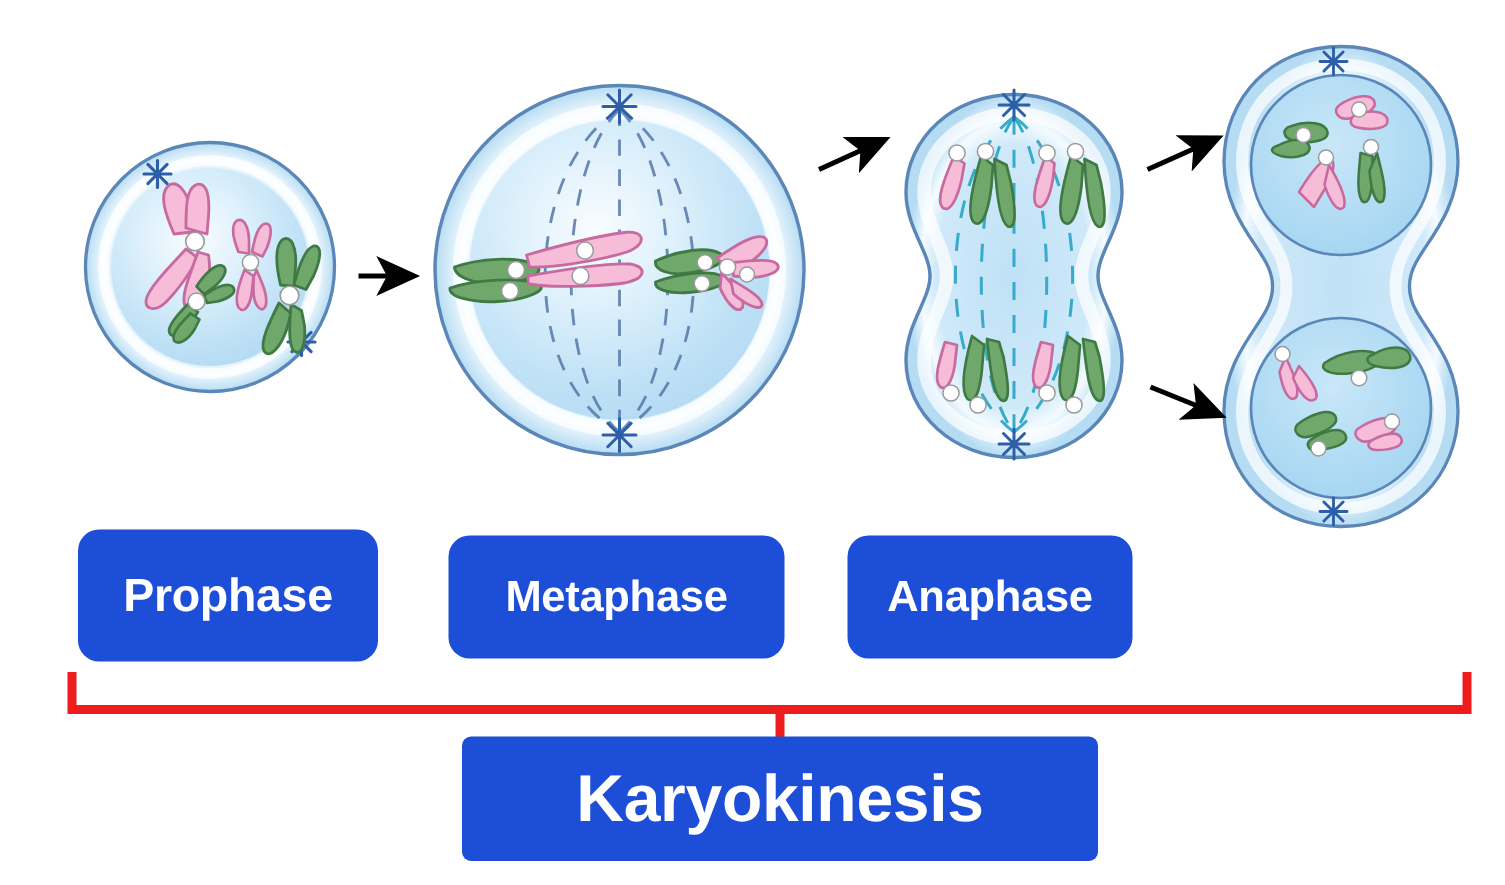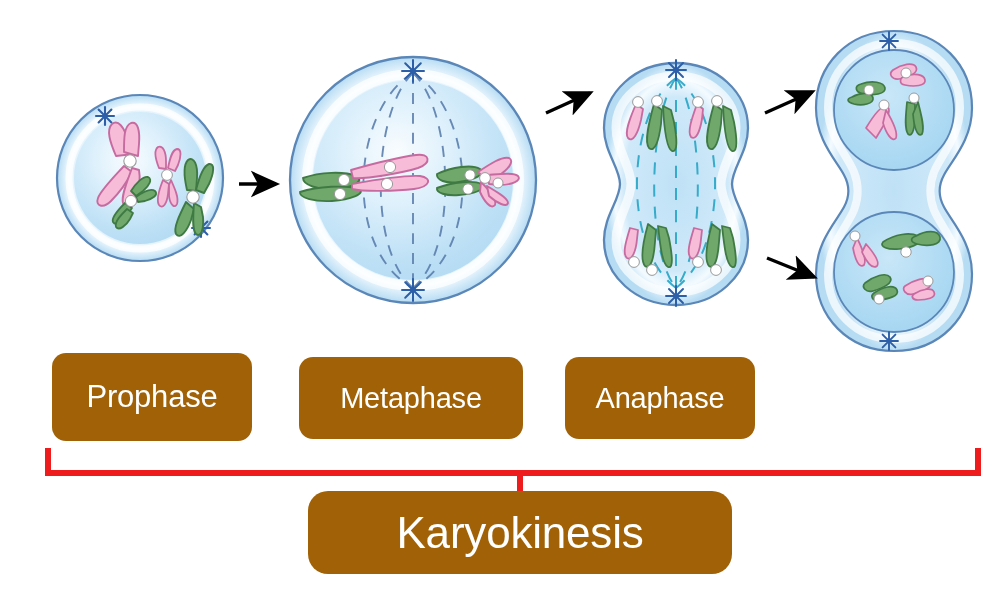--- a/index.html
+++ b/index.html
@@ -2,31 +2,31 @@
 <html><head>
 <meta charset="utf-8">
 <style>
   html,body{margin:0;padding:0;background:#ffffff;}
   body{width:1003px;height:590px;position:relative;overflow:hidden;
        font-family:"Liberation Sans",sans-serif;}
   #stage{position:absolute;inset:0;width:1003px;height:590px;}
   .svg-layer{position:absolute;left:0;top:0;width:1003px;height:590px;}
 
   .label-box{
-    position:absolute;background:#a16207;border-radius:14px;
+    position:absolute;background:#1d4ed8;border-radius:14px;
     display:flex;align-items:center;justify-content:center;
-    color:#ffffff;font-weight:normal;letter-spacing:-0.2px;
+    color:#ffffff;font-weight:bold;letter-spacing:-0.2px;
     font-family:"Liberation Sans",sans-serif;
   }
   #label-prophase{left:52px;top:353px;width:200px;height:88px;font-size:31px;}
   #label-metaphase{left:299px;top:357px;width:224px;height:82px;font-size:29px;}
   #label-anaphase{left:565px;top:357px;width:190px;height:82px;font-size:29px;}
   #label-telophase{left:785px;top:357px;width:205px;height:80px;font-size:28px;}
   #label-karyokinesis{left:308px;top:491px;width:424px;height:83px;
-                      font-size:44px;border-radius:20px;}
+                      font-size:44px;border-radius:6px;}
 </style>
 </head>
 <body>
 
 <div id="stage">
 
   <svg class="svg-layer" viewBox="0 0 1003 590">
     <defs>
       <radialGradient id="cellGrad" cx="42%" cy="36%" r="72%">
         <stop offset="0%" stop-color="#ffffff"></stop>

